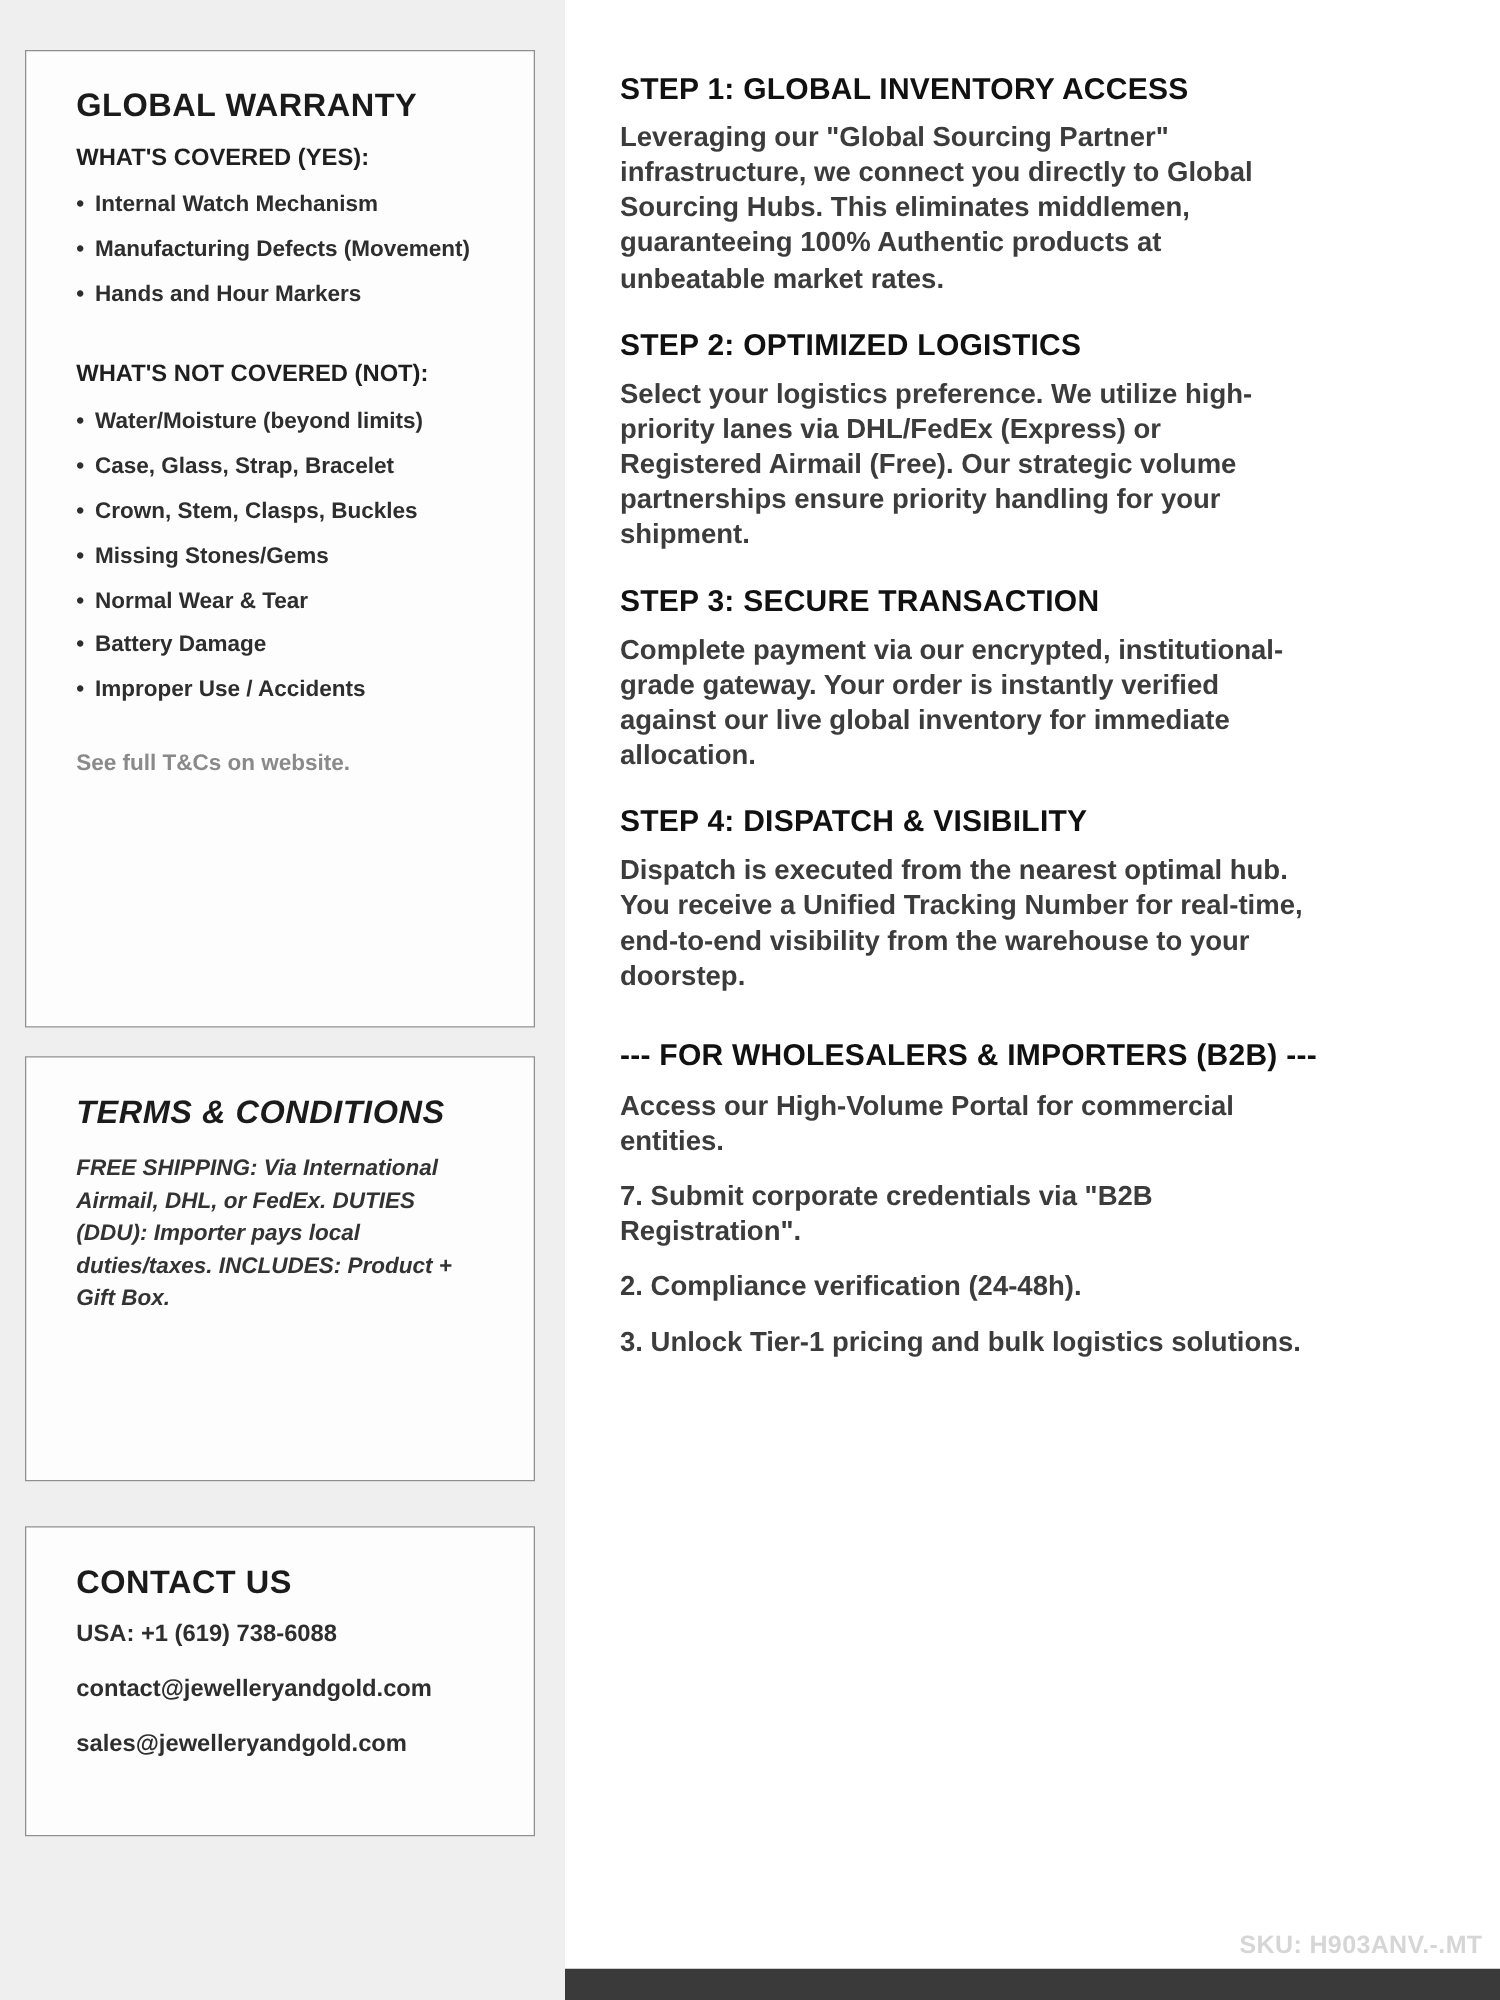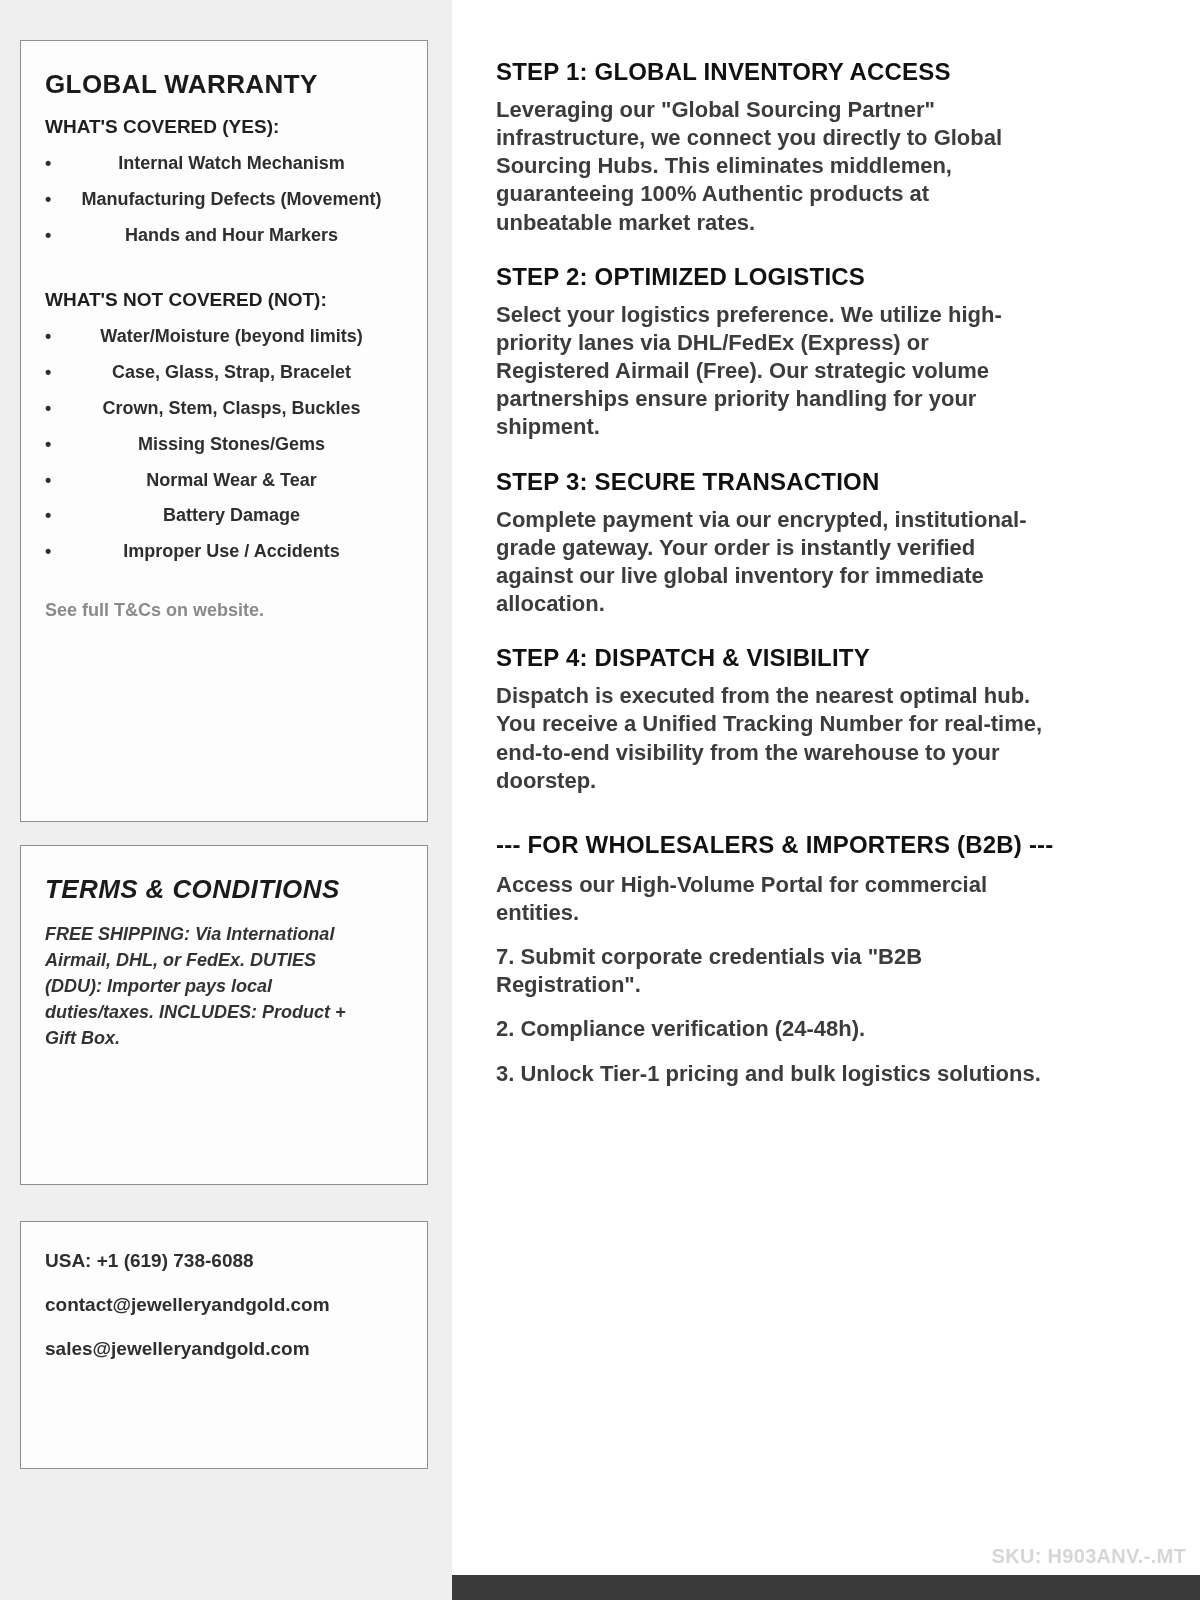--- a/index.html
+++ b/index.html
@@ -21,41 +21,41 @@
   .sidebar {
     position: absolute;
     left: 0; top: 0;
     width: 452px; height: 1600px;
     background: #efefef;
     padding: 40px 24px 0 20px;
   }
   .panel {
     background: #fdfdfd;
     border: 1px solid #8f8f8f;
-    padding: 28px 24px;
+    padding: 28px 40px;
   }
   .panel-warranty { min-height: 782px; margin-bottom: 23px; }
   .panel-terms    { min-height: 340px; margin-bottom: 36px; font-style: italic; }
   .panel-contact  { min-height: 248px; }
 
   .panel h2 {
     font-size: 26px;
     font-weight: 800;
     letter-spacing: 0.4px;
     color: #1b1b1b;
     margin-bottom: 16px;
   }
   .panel h3 {
     font-size: 19px;
     font-weight: 800;
     color: #1f1f1f;
     margin-bottom: 16px;
   }
   .panel h3.gap-top { margin-top: 44px; }
-  .panel ul { list-style: none; text-align: center; }
+  .panel ul { list-style: none; }
   .panel li {
     position: relative;
     padding-left: 15px;
     margin-bottom: 16px;
     font-size: 18px;
     font-weight: 600;
     color: #2e2e2e;
     line-height: 1.1;
   }
   .panel li::before {
@@ -173,20 +173,21 @@
 
       <p class="footnote">See full T&amp;Cs on website.</p>
     </section>
 
     <section class="panel panel-terms">
       <h2>TERMS &amp; CONDITIONS</h2>
       <p class="terms-body">FREE SHIPPING: Via International Airmail, DHL, or FedEx.  DUTIES (DDU): Importer pays local duties/taxes.  INCLUDES: Product + Gift Box.</p>
     </section>
 
     <section class="panel panel-contact">
+      <h2>CONTACT US</h2>
       <p class="contact-line">USA: +1 (619) 738-6088</p>
       <p class="contact-line">contact@jewelleryandgold.com</p>
       <p class="contact-line">sales@jewelleryandgold.com</p>
     </section>
 
   </aside>
 
   <main class="main">
 
     <section class="step">

